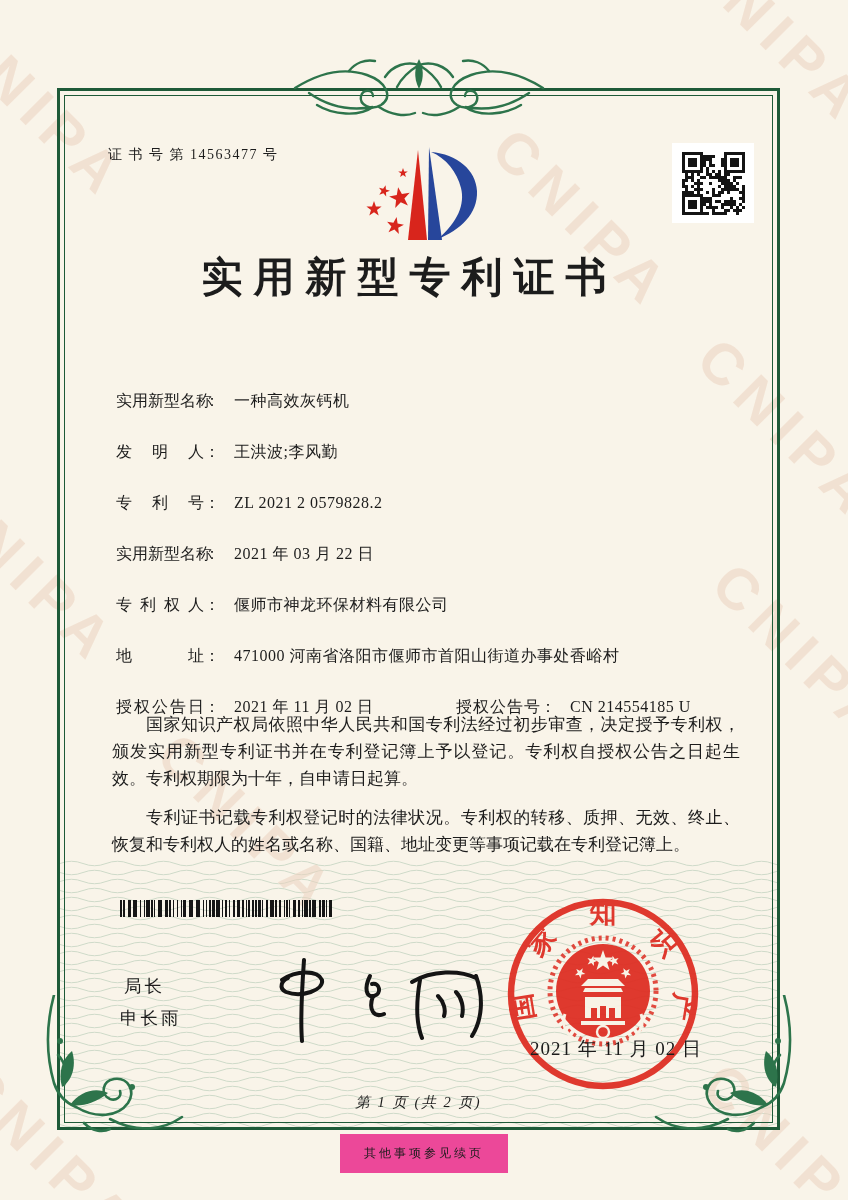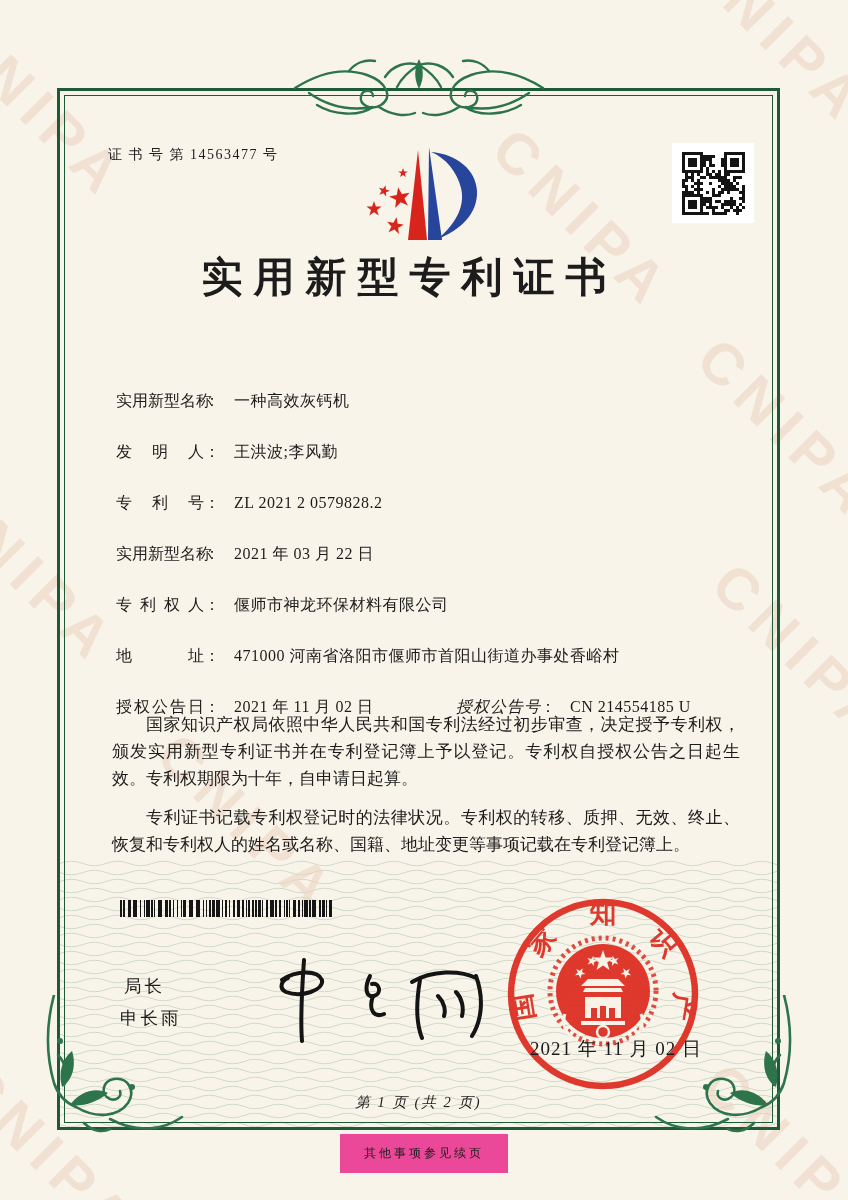--- a/index.html
+++ b/index.html
@@ -23,21 +23,21 @@
   .logo{position:absolute;left:362px;top:146px;z-index:4;}
   .qr-back{position:absolute;left:672px;top:143px;width:82px;height:80px;background:#ffffff;z-index:3;}
   .qr{position:absolute;left:682px;top:152px;z-index:4;}
   .title{position:absolute;left:57px;width:694px;top:250px;text-align:center;
          font-size:41px;font-weight:bold;letter-spacing:11px;text-indent:11px;z-index:4;}
   .fields{position:absolute;left:116px;top:358px;width:650px;z-index:4;}
   .frow{position:absolute;left:0;width:650px;font-size:16px;white-space:nowrap;margin-top:33px;}
   .flabel{display:inline-block;width:88px;text-align:justify;text-align-last:justify;}
   .fvalue{margin-left:14px;letter-spacing:.5px;}
   .fpair2{position:absolute;left:340px;top:0;}
-  .fpair2 .flabel{width:84px;font-style:italic;}
+  .fpair2 .flabel{width:84px;}
   .body-text{position:absolute;left:100px;top:699px;width:652px;font-size:17px;line-height:27px;
              text-align:justify;z-index:4;}
   .body-text p{margin:12px;text-indent:2em;}
   .barcode{position:absolute;left:120px;top:900px;z-index:4;}
   .signer-title{position:absolute;left:124px;top:974px;font-size:17.5px;letter-spacing:3px;z-index:4;text-align:right;}
   .signer-name{position:absolute;left:120px;top:1006px;font-size:17.5px;letter-spacing:3px;z-index:4;}
   .signature{position:absolute;left:252px;top:958px;z-index:4;}
   .seal{position:absolute;left:503px;top:894px;z-index:5;opacity:.95;}
   .seal-date{position:absolute;left:530px;top:1036px;font-size:19px;letter-spacing:1px;z-index:6;color:#1b1b1b;}
   .page-info{position:absolute;left:57px;width:723px;top:1093px;text-align:center;

